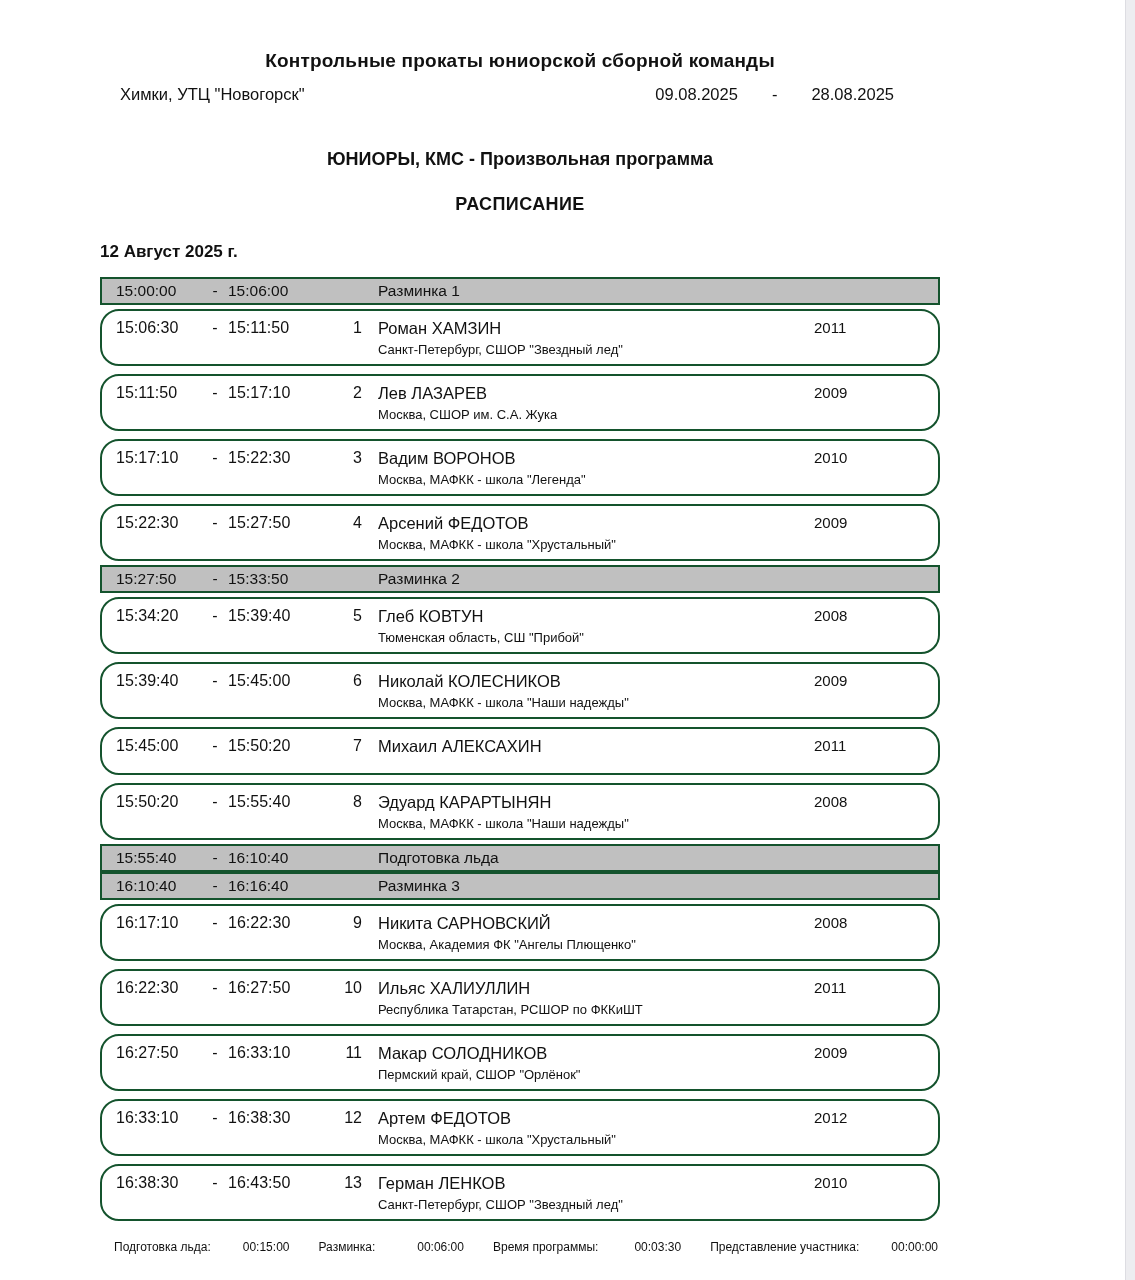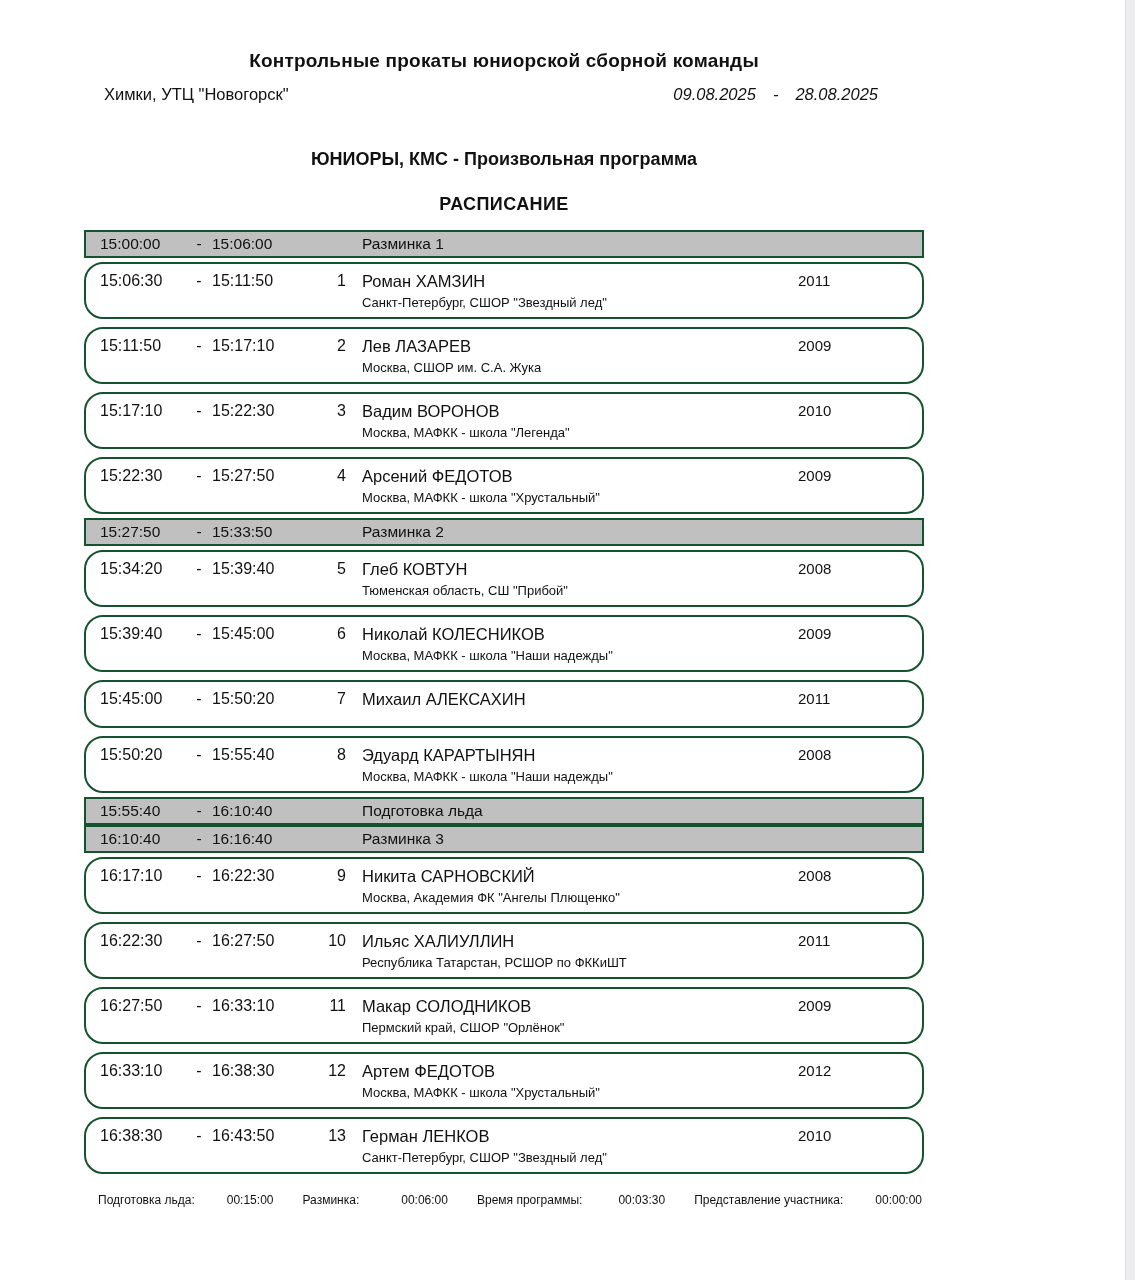--- a/index.html
+++ b/index.html
@@ -4,27 +4,27 @@
 <style>
   * { margin:0; padding:0; box-sizing:border-box; }
   html,body { width:1135px; height:1280px; background:#ffffff; overflow:hidden;
     font-family:"Liberation Sans","DejaVu Sans",sans-serif; color:#111; }
   .page { position:relative; width:1135px; height:1280px; }
 
   
   .page-edge { position:absolute; top:0; right:0; width:10px; height:1280px;
     background:#ededf0; border-left:1px solid #dddde2; }
 
-  .content { position:absolute; left:84px; top:0; width:840px; }
+  .content { position:absolute; left:100px; top:0; width:840px; }
 
   .doc-title { margin-top:50px; text-align:center; font-size:19px; font-weight:bold;
     letter-spacing:.2px; }
   .venue-line { margin-top:13px; display:flex; justify-content:space-between;
     align-items:baseline; padding:0 46px 0 20px; font-size:16.5px; }
-  .date-range { display:flex; gap:17px;font-style:italic; }
+  .date-range { display:flex; gap:34px; }
   .category-title { margin-top:45px; text-align:center; font-size:18px; font-weight:bold; }
   .schedule-heading { margin-top:24px; text-align:center; font-size:18px; font-weight:bold;
     letter-spacing:.4px; }
   .day-heading { margin-top:27px; font-size:17px; font-weight:bold; }
 
   .table { margin-top:15px; }
   .row { border:2px solid #14532d; display:grid;
     grid-template-columns:86px 26px 100px 42px 1fr 120px;
     padding-left:14px; padding-right:6px; background:#fff; }
   .row.skater { min-height:48px; padding-top:7px; padding-bottom:6px; margin-bottom:8px;border-radius:19px; }
@@ -64,20 +64,21 @@
       <span>Химки, УТЦ "Новогорск"</span>
       <span class="date-range">
         <span>09.08.2025</span>
         <span>-</span>
         <span>28.08.2025</span>
       </span>
     </div>
 
     <div class="category-title">ЮНИОРЫ, КМС - Произвольная программа</div>
     <div class="schedule-heading">РАСПИСАНИЕ</div>
+    <div class="day-heading">12 Август 2025 г.</div>
 
     <div class="table">
       <div id="rows-host">
   <div class="row break">
     <span class="c-start">15:00:00</span>
     <span class="c-dash">-</span>
     <span class="c-end">15:06:00</span>
     <span class="c-num"></span>
     <span class="c-main">
       <span class="break-label">Разминка 1</span>

